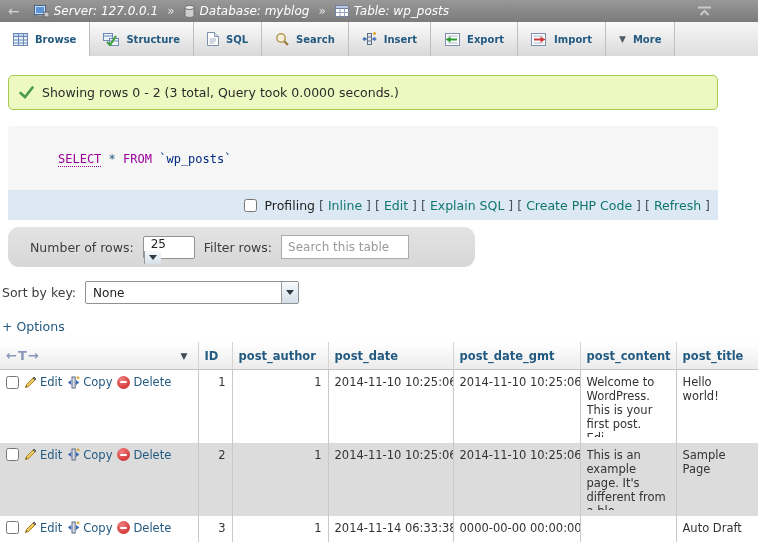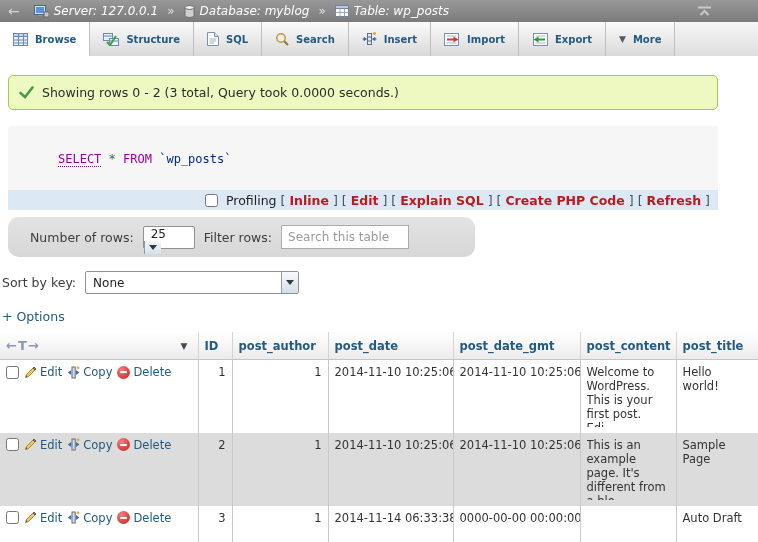--- a/index.html
+++ b/index.html
@@ -24,24 +24,24 @@
   
   .msgbox { margin:18px 40px 0 8px; background:#edf9c1; border:1px solid #a6c94e; border-radius:5px; padding:9px 10px; display:flex; align-items:center; gap:8px; font-size:12.5px; color:#2b2b2b; }
 
   
   .sqlbox { margin:16px 40px 0 8px; background:#f6f6f6; border-radius:3px; }
   .sql-query { padding:26px 10px 24px 50px; font-family:"DejaVu Sans Mono","Liberation Mono",monospace; font-size:12px; }
   .kw { color:#990099; }
   .kw.dotted { border-bottom:1px dotted #990099; }
   .star { color:#2b5b7a; }
   .ident { color:#002a80; }
-  .sql-actions { background:#dce8f3; height:20px; display:flex; align-items:center; justify-content:flex-end; padding-right:8px; gap:4px; font-size:12.5px; color:#222; }
+  .sql-actions { background:#dce8f3; height:30px; display:flex; align-items:center; justify-content:flex-end; padding-right:8px; gap:4px; font-size:12.5px; color:#222; }
   .sql-actions input { margin-right:4px; }
   .sql-actions .br { color:#44505c; }
-  .sql-actions a { color:#b91c1c; text-decoration:none; cursor:pointer;font-weight:bold; }
+  .sql-actions a { color:#0f766e; text-decoration:none; cursor:pointer; }
 
   
   .rowsbar { margin:7px 0 0 8px; width:467px; height:40px; background:linear-gradient(#e3e3e3,#d7d7d7); border-radius:11px; display:flex; align-items:center; padding:0 22px; gap:9px; font-size:12.5px; color:#3c3c3c; }
   .combo { background:#fff; border:1px solid #919191; border-radius:2px; height:23px; display:flex; align-items:stretch; cursor:pointer; }
   .combo-value { flex:1; display:flex; align-items:center; padding-left:7px; font-size:12px; color:#222; }
   .combo-btn { width:17px; background:linear-gradient(#f7fafc,#d5dfe9); border-left:1px solid #9a9a9a; display:flex; align-items:center; justify-content:center; }
   .tri { width:0; height:0; border:4px solid transparent; border-top:5px solid #2f3a45; margin-top:4px; }
   .combo.small { width:52px;flex-direction:column; }
   .combo.wide  { width:214px; }
   .filter-input { width:128px; height:24px; border:1px solid #ababab; padding:0 6px; font-size:12px; font-family:inherit; color:#222; }
@@ -155,37 +155,37 @@
           <line x1="5.5" y1="5" x2="9.5" y2="5" stroke="#5d6d85"></line>
           <line x1="5.5" y1="9" x2="9.5" y2="9" stroke="#5d6d85"></line>
           <path d="M0.5 7 h3 M2 5.5 L4.5 7 L2 8.5 z" stroke="#3f6cb4" fill="#3f6cb4"></path>
           <path d="M14.5 7 h-3 M13 5.5 L10.5 7 L13 8.5 z" stroke="#3f6cb4" fill="#3f6cb4"></path>
           <path d="M11 1.5 h3 M12.5 0 v3" stroke="#e0a62a" stroke-width="1.4"></path>
         </svg>
       <span class="tlabel">Insert</span>
     </div>
     <div class="tab">
       <svg width="16" height="13" viewBox="0 0 16 13">
+          <rect x="1.5" y="0.5" width="14" height="12" fill="#fff" stroke="#7e8eae"></rect>
+          <line x1="3.5" y1="3" x2="13.5" y2="3" stroke="#aab8cc"></line>
+          <line x1="3.5" y1="10" x2="13.5" y2="10" stroke="#aab8cc"></line>
+          <line x1="13" y1="6.5" x2="6" y2="6.5" stroke="#2f9a2f" stroke-width="2"></line>
+          <path d="M6.5 3.5 L1.5 6.5 L6.5 9.5 z" fill="#2f9a2f"></path>
+        </svg>
+      <span class="tlabel">Export</span>
+    </div>
+    <div class="tab">
+      <svg width="16" height="13" viewBox="0 0 16 13">
           <rect x="0.5" y="0.5" width="14" height="12" fill="#fff" stroke="#7e8eae"></rect>
           <line x1="2.5" y1="3" x2="12.5" y2="3" stroke="#aab8cc"></line>
           <line x1="2.5" y1="10" x2="12.5" y2="10" stroke="#aab8cc"></line>
           <line x1="3" y1="6.5" x2="10" y2="6.5" stroke="#ce3a3a" stroke-width="2"></line>
           <path d="M9.5 3.5 L14.5 6.5 L9.5 9.5 z" fill="#ce3a3a"></path>
         </svg>
       <span class="tlabel">Import</span>
-    </div>
-    <div class="tab">
-      <svg width="16" height="13" viewBox="0 0 16 13">
-          <rect x="1.5" y="0.5" width="14" height="12" fill="#fff" stroke="#7e8eae"></rect>
-          <line x1="3.5" y1="3" x2="13.5" y2="3" stroke="#aab8cc"></line>
-          <line x1="3.5" y1="10" x2="13.5" y2="10" stroke="#aab8cc"></line>
-          <line x1="13" y1="6.5" x2="6" y2="6.5" stroke="#2f9a2f" stroke-width="2"></line>
-          <path d="M6.5 3.5 L1.5 6.5 L6.5 9.5 z" fill="#2f9a2f"></path>
-        </svg>
-      <span class="tlabel">Export</span>
     </div>
     <div class="tab">
       <span class="more-arrow">▼</span>
       <span class="tlabel">More</span>
     </div>
   </div>
 
   
   <div class="msgbox">
     <svg width="15" height="13" viewBox="0 0 15 13">

